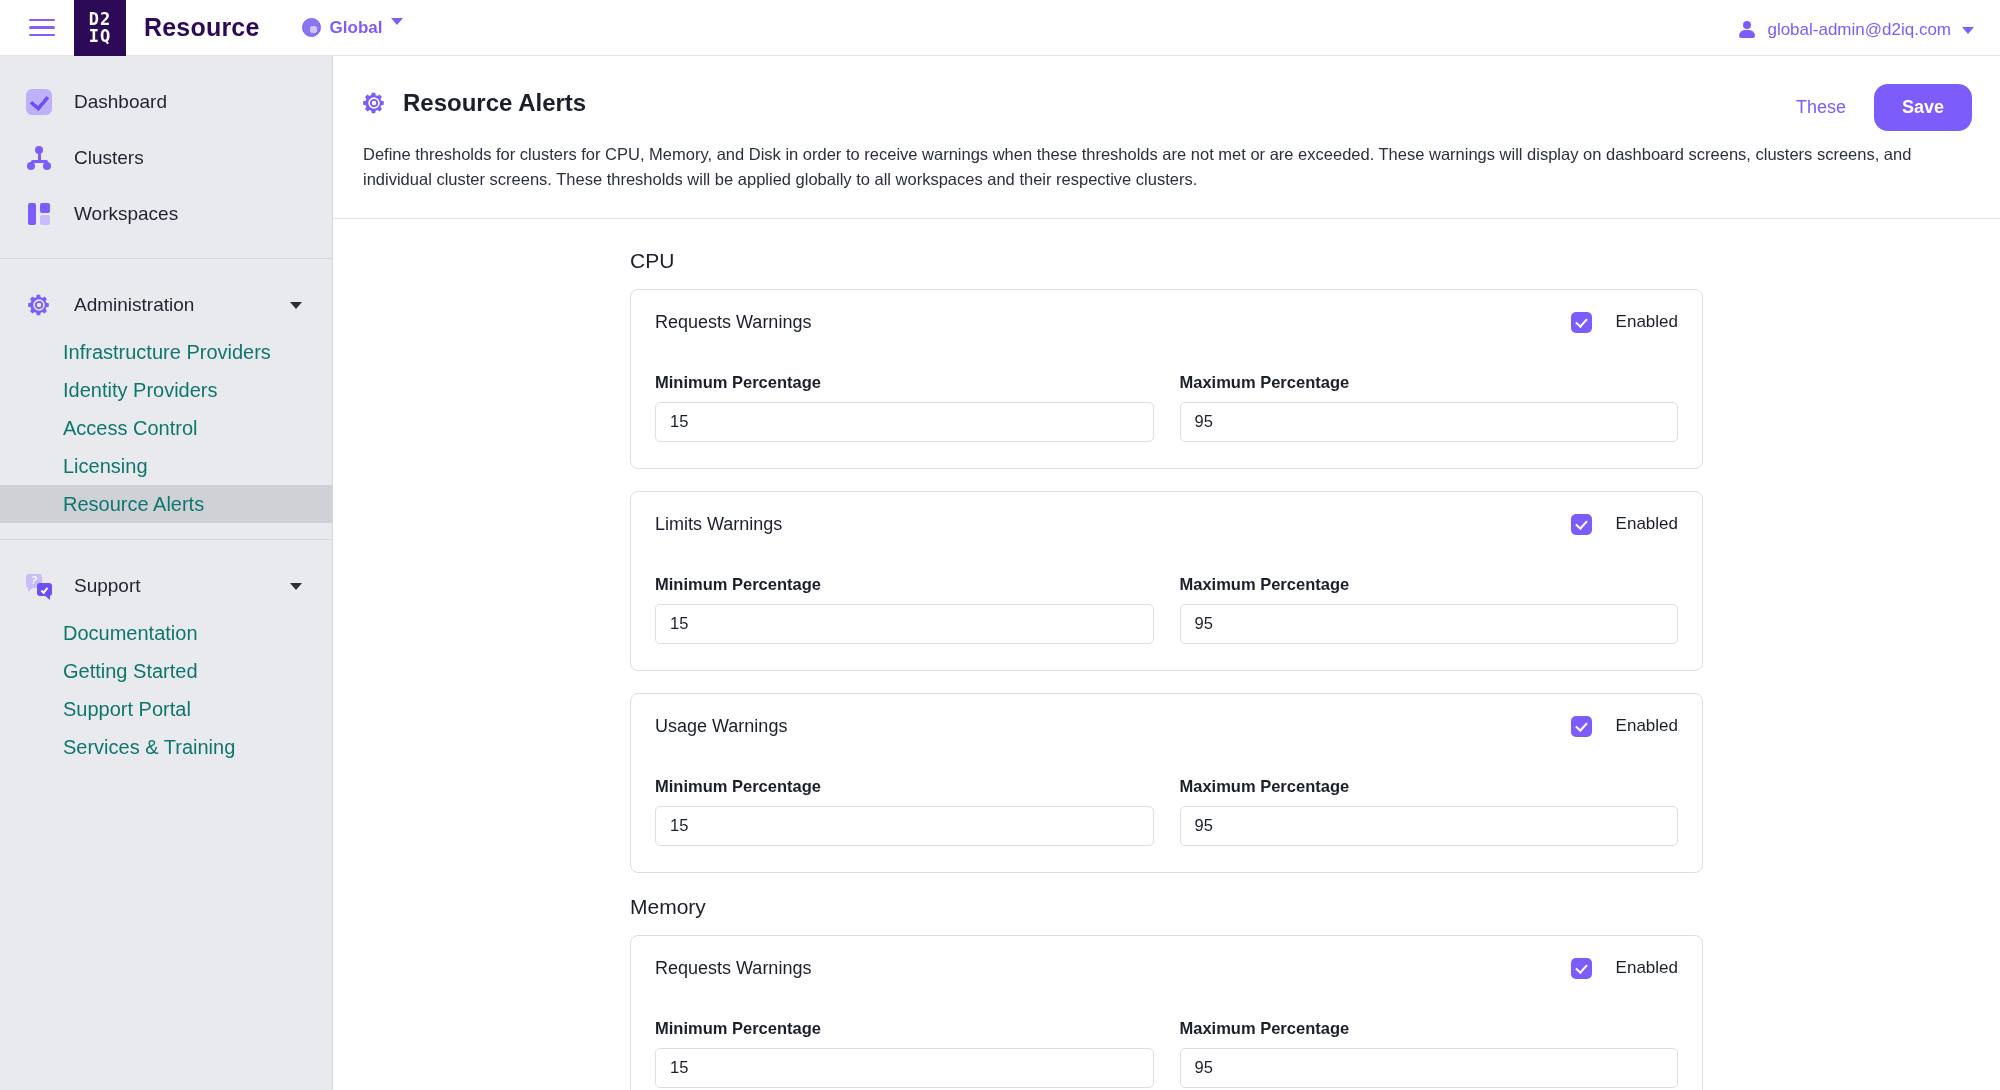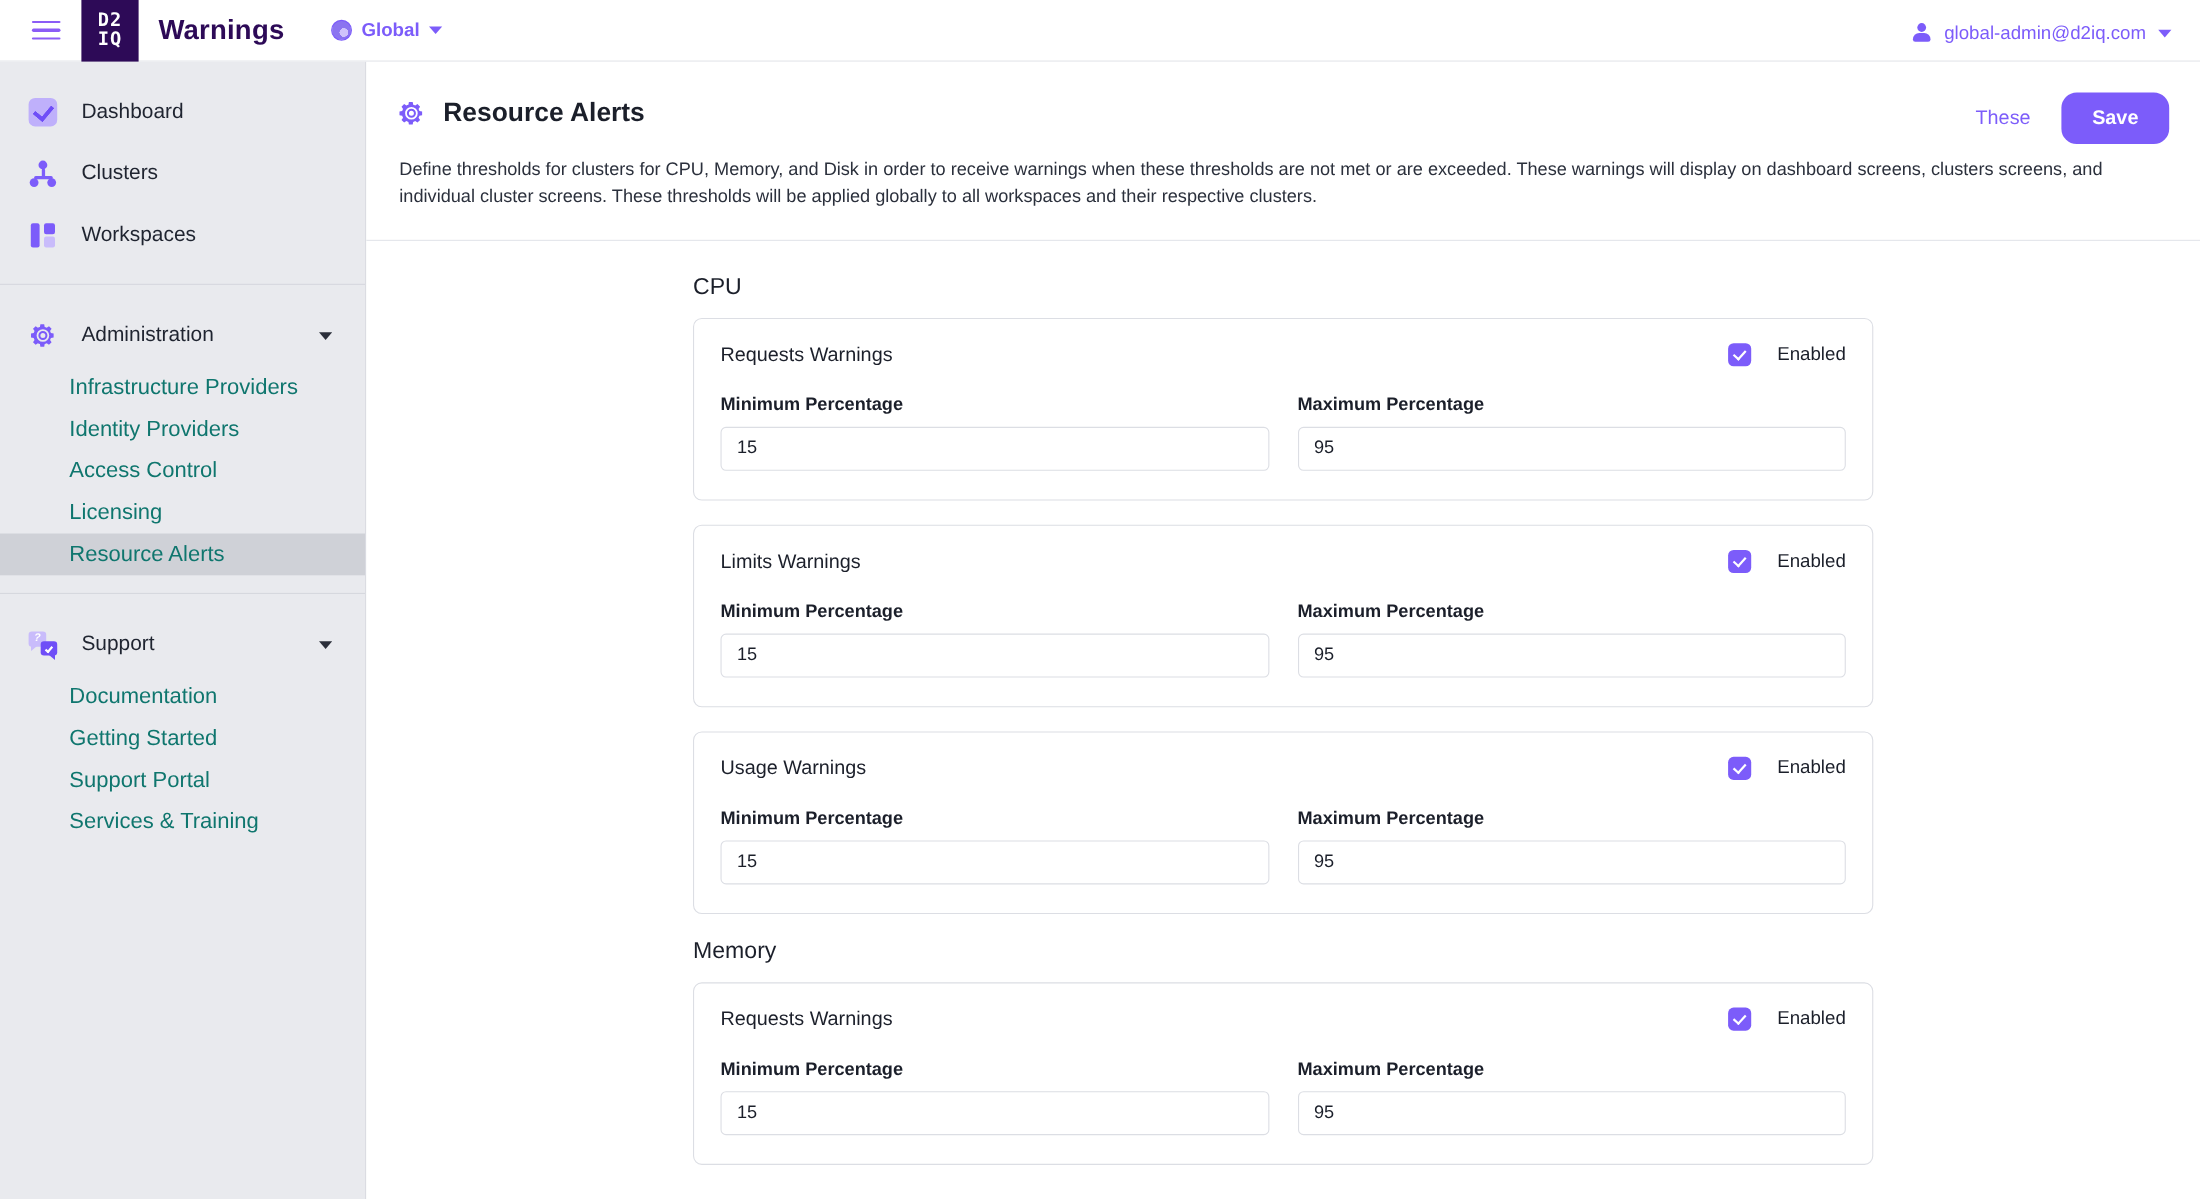--- a/index.html
+++ b/index.html
@@ -30,21 +30,21 @@
   }
   .logo-block .lrow {
     color:#ffffff; font-family:"DejaVu Sans Mono", monospace;
     font-size: 17px; font-weight: 700; letter-spacing: 1px;
   }
   .brand {
     margin-left: 18px; font-size: 25px; font-weight: 700; color: #2d0a57;
     letter-spacing: .2px;
   }
   .global-sel {
-    display:flex; align-items:center; gap:9px; margin-left: 42px; cursor:pointer;
+    display:flex; align-items:flex-start; gap:9px; margin-left: 42px; cursor:pointer;
   }
   .globe {
     width: 19px; height: 19px; border-radius: 50%;
     background: radial-gradient(circle at 62% 62%, #cfc3fb 0 26%, #8b74f0 27% 100%);
     border: 1px solid #7c5cfa;
   }
   .global-label { color:#7c5cfa; font-size: 17px; font-weight: 600; }
   .caret-dn {
     width:0;height:0;border-left:6px solid transparent;border-right:6px solid transparent;
     border-top:7px solid #7c5cfa;
@@ -150,21 +150,21 @@
   .card-title { font-size: 18px; color:#1b1f2a; }
   .enable-wrap { display:flex; align-items:center; gap:24px; cursor:pointer; }
   .cbx {
     width: 21px; height: 21px; border-radius: 5px; background:#7c5cfa; position:relative;
   }
   .cbx:after {
     content:""; position:absolute; left:5px; top:6px; width:9px; height:5px;
     border-left:2.2px solid #fff; border-bottom:2.2px solid #fff; transform: rotate(-48deg);
   }
   .enable-label { font-size:17px; color:#1b1f2a; }
-  .fields { display:flex; gap: 26px; margin-top: 26px; }
+  .fields { display:flex; gap: 26px; margin-top: 40px; }
   .field { flex:1; }
   .field-label { font-size:16.5px; color:#1b1f2a; font-weight:600; margin-bottom: 10px; display:block; }
   .field input {
     width:100%; height: 40px; border:1px solid #dcdee4; border-radius:5px;
     padding: 16px 14px; font-size:16.5px; color:#1b1f2a;
     font-family:"Liberation Sans", sans-serif; background:#fff; outline:none;
   }
 </style>
 </head>
 <body>
@@ -174,21 +174,21 @@
   <div class="topbar">
     <div class="hamburger">
       <span></span>
         <span></span>
         <span></span>
     </div>
     <div class="logo-block">
       <div class="lrow">D2</div>
       <div class="lrow">IQ</div>
     </div>
-    <div class="brand">Warnings</div>
+    <div class="brand">Resource</div>
     <div class="global-sel">
       <div class="globe"></div>
       <div class="global-label">Global</div>
       <div class="caret-dn"></div>
     </div>
     <div class="user-area">
       <div class="user-icon">
         <div class="head"></div>
           <div class="body"></div>
       </div>

